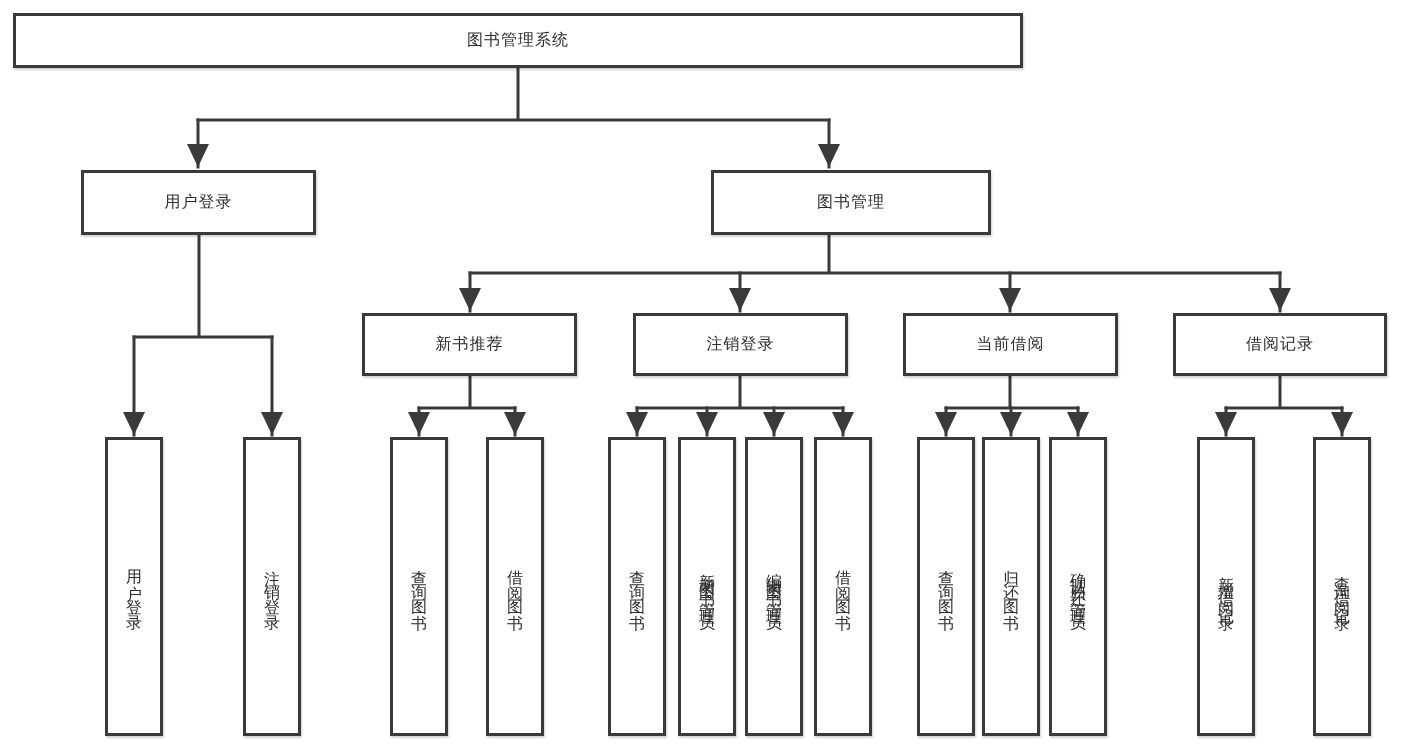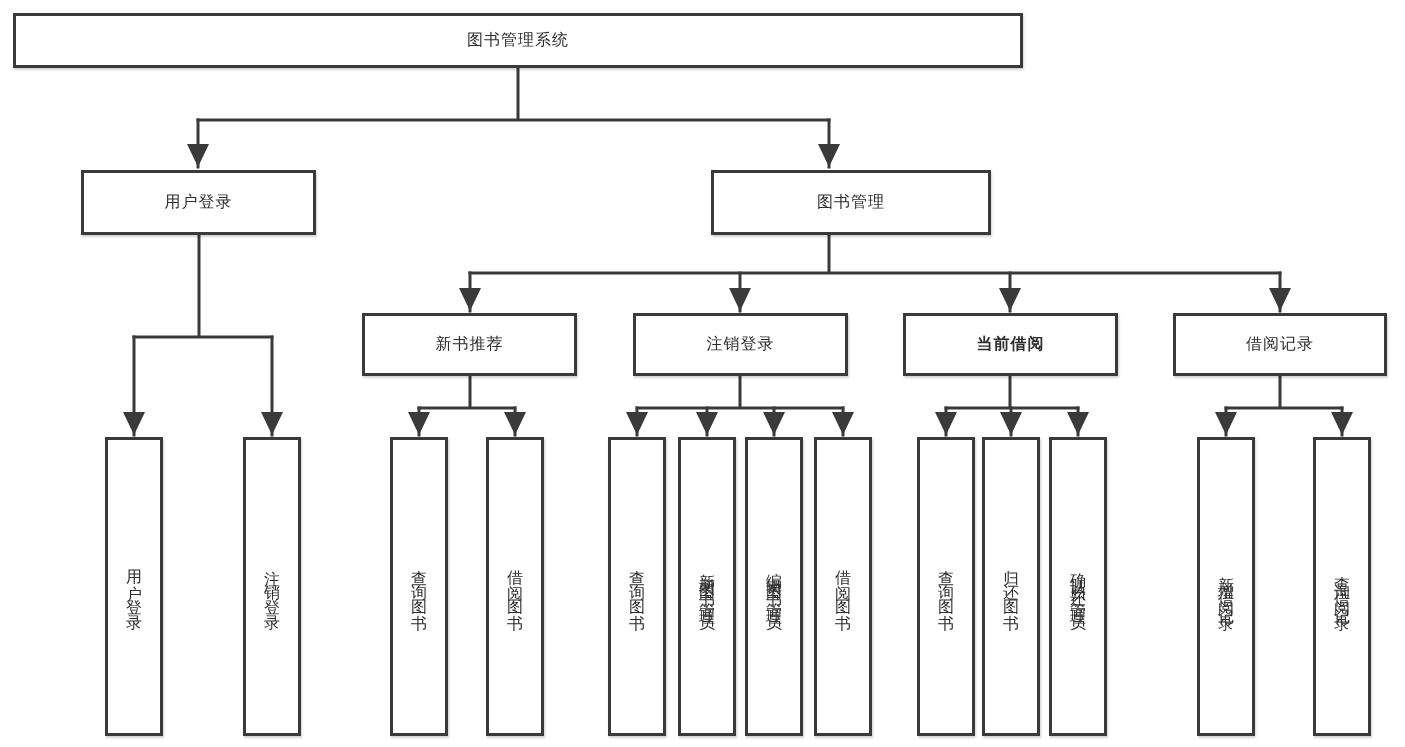--- a/index.html
+++ b/index.html
@@ -110,21 +110,21 @@
   <div class="box h" style="left:711px; top:170px; width:280px; height:65px;">
     <span>图书管理</span>
   </div>
 
   <div class="box h" style="left:362px; top:313px; width:215px; height:63px;">
     <span>新书推荐</span>
   </div>
   <div class="box h" style="left:633px; top:313px; width:215px; height:63px;">
     <span>注销登录</span>
   </div>
-  <div class="box h" style="left:903px; top:313px; width:215px; height:63px;font-weight:bold;">
+  <div class="box h" style="left:903px; top:313px; width:215px; height:63px;">
     <span>当前借阅</span>
   </div>
   <div class="box h" style="left:1173px; top:313px; width:214px; height:63px;">
     <span>借阅记录</span>
   </div>
 
   <div class="box leaf ls4" style="left:105px;">
     <span class="v-text">用户登录</span>
   </div>
   <div class="box leaf ls4" style="left:243px;">

